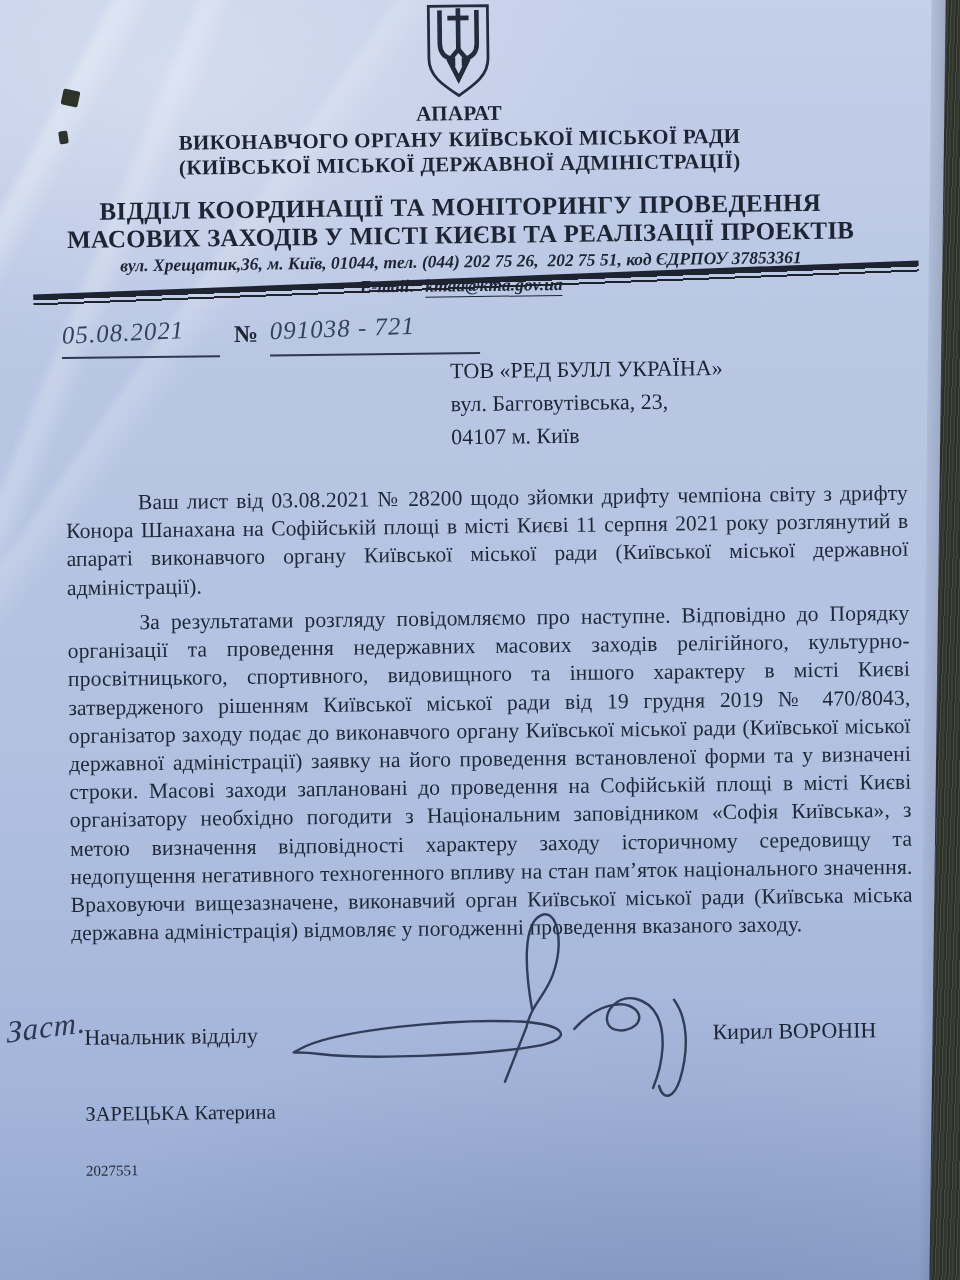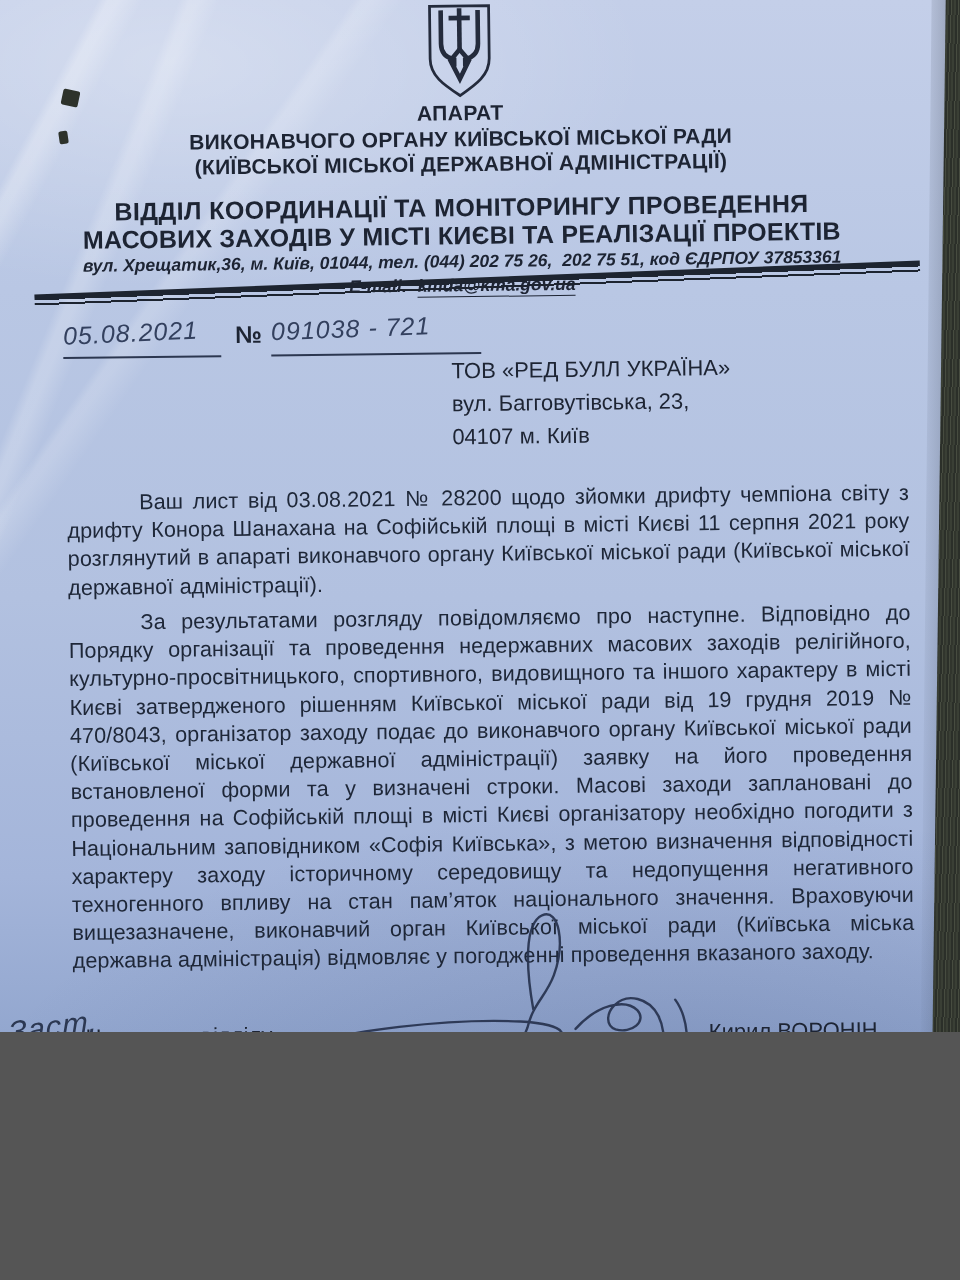--- a/index.html
+++ b/index.html
@@ -1,18 +1,18 @@
 <!DOCTYPE html>
 <html lang="uk"><head>
 <meta charset="utf-8">
 <style>
   html,body{margin:0;padding:0;background:#555;}
   .stage{
-    position:relative;width:960px;height:1032px;overflow:hidden;
-    font-family:Liberation Sans, sans-serif;
+    position:relative;width:960px;height:1280px;overflow:hidden;
+    font-family:Liberation Serif, serif;
     background:
       radial-gradient(90% 40% at 18% 6%, rgba(255,255,255,.30), transparent 55%),
       linear-gradient(118deg, transparent 0 6.5%, rgba(255,255,255,.26) 7.2% 7.8%, transparent 9.5%),
       linear-gradient(112deg, transparent 0 13%, rgba(255,255,255,.20) 13.8% 14.4%, transparent 16%),
       linear-gradient(125deg, transparent 0 21%, rgba(255,255,255,.16) 21.6% 22.1%, transparent 24%),
       radial-gradient(120% 55% at 70% 112%, rgba(36,55,105,.20), transparent 62%),
       linear-gradient(180deg,#c4cfe9 0%, #b9c7e4 28%, #b2c1e0 58%, #a4b5da 85%, #93a7cf 100%);
   }
   .ink{color:#1d2433;}
   .letter{position:absolute;inset:0;transform:rotate(-0.7deg);transform-origin:50% 40%;}

